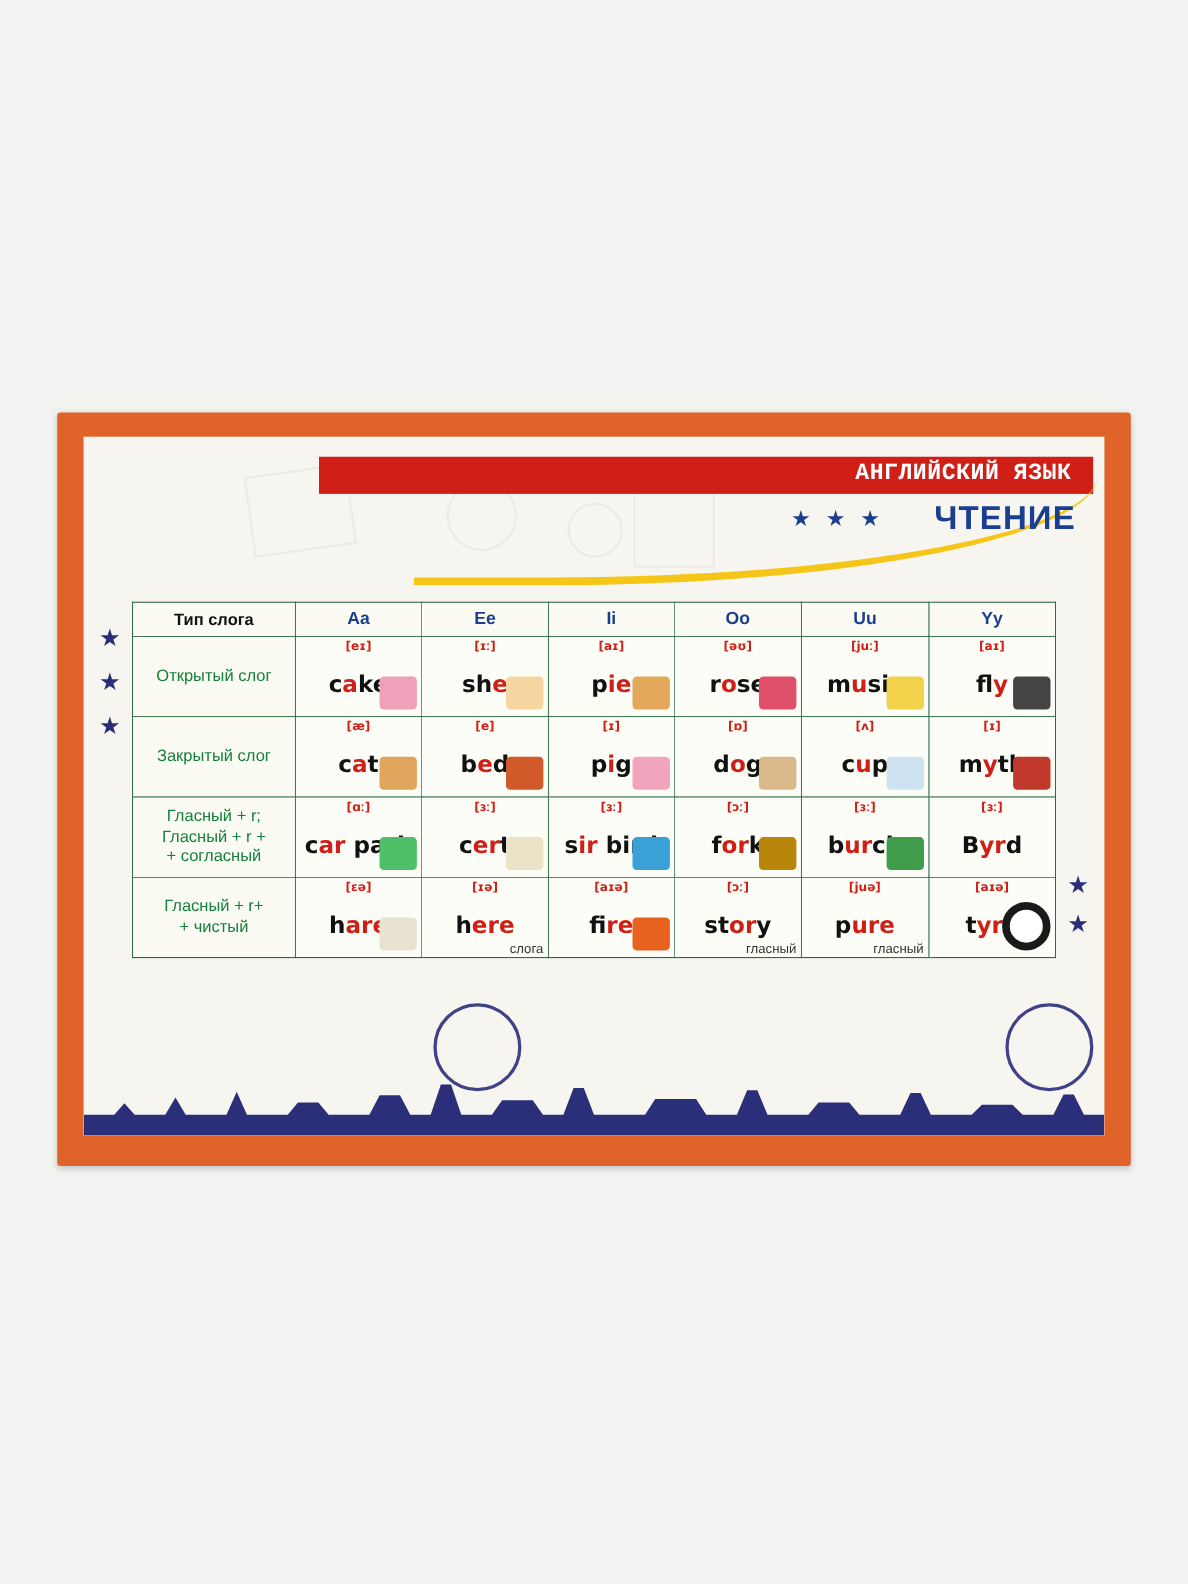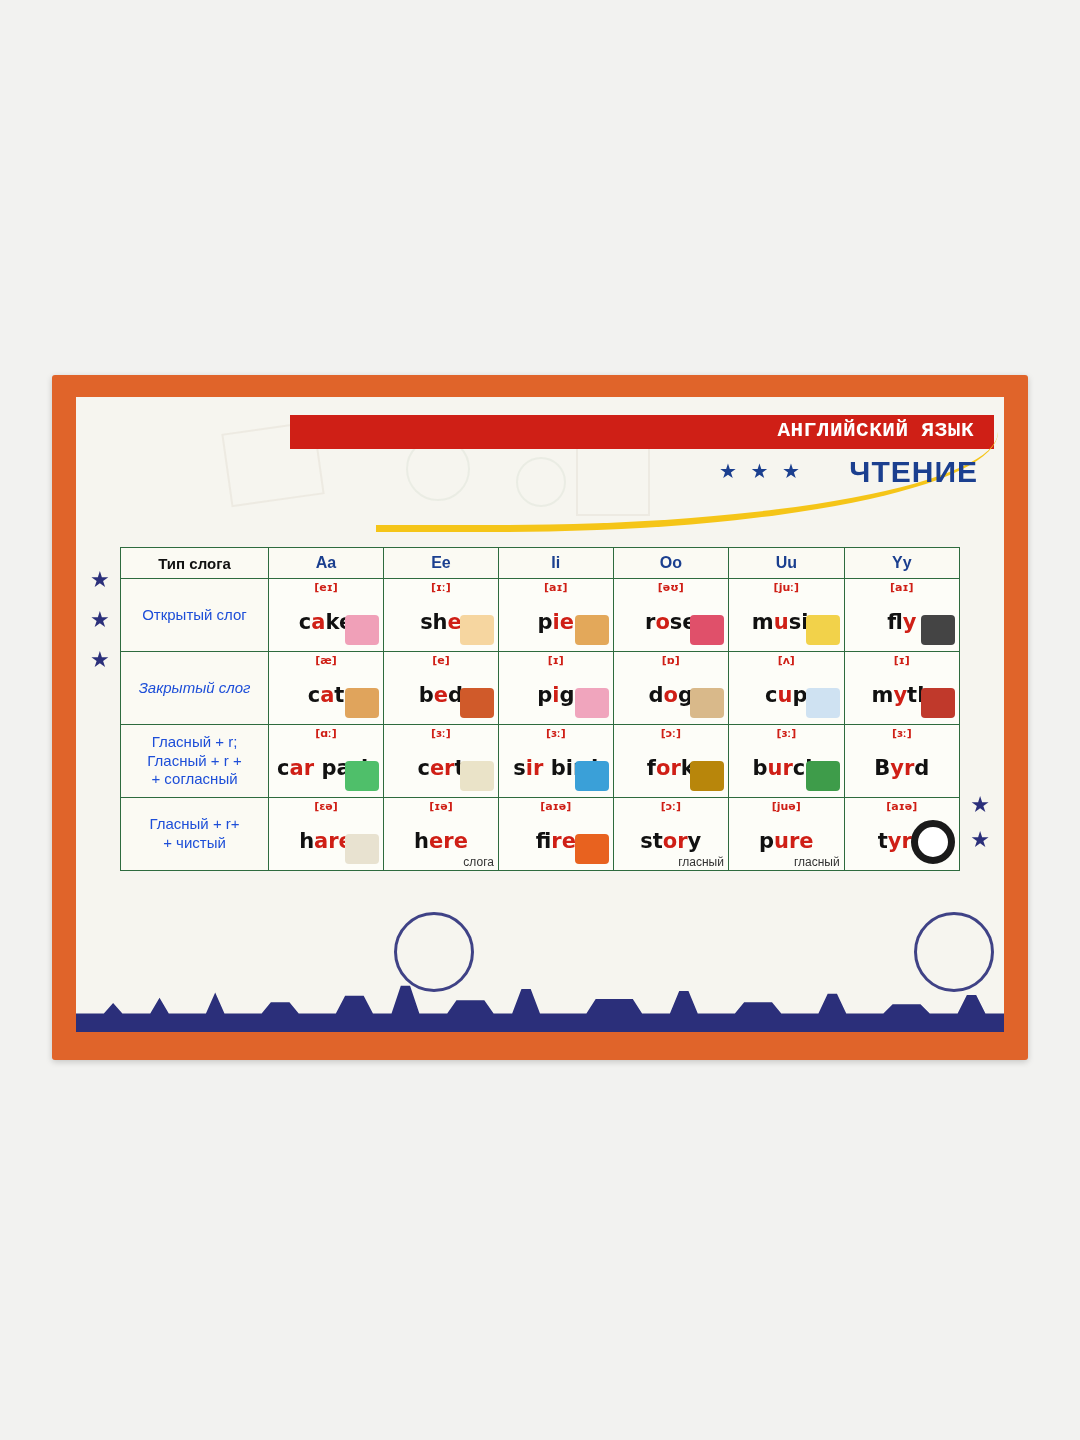--- a/index.html
+++ b/index.html
@@ -91,21 +91,21 @@
     font-size:16px;
     font-weight:bold;
     color:#1b3f8f;
     background:#fbfaf3;
     margin-left:47px;
   }
   th.first{color:#111;font-size:15px;}
   td.rowlbl{
     width:138px;
     font-size:15px;
-    color:#1d4ed8;
+    color:#15803d;
     background:#fbfaf3;
     padding:0 6px;
     line-height:1.25;
   }
   td.cell{
     height:72px;
     width:117px;
     background:#fdfdf8;
   }
   .ipa{
@@ -215,21 +215,21 @@
               <div class="word"><span>m</span><span class="hl">u</span><span>sic</span></div>
               <div class="pic" style="background: rgb(242, 210, 74);"></div>
             </td>
             <td class="cell">
               <div class="ipa">[aɪ]</div>
               <div class="word"><span>fl</span><span class="hl">y</span><span></span></div>
               <div class="pic" style="background: rgb(68, 68, 68);"></div>
             </td>
           </tr>
           <tr>
-            <td class="rowlbl" style="white-space: pre-line; font-style: italic;">Закрытый слог</td>
+            <td class="rowlbl" style="white-space: pre-line;">Закрытый слог</td>
             <td class="cell">
               <div class="ipa">[æ]</div>
               <div class="word"><span>c</span><span class="hl">a</span><span>t</span></div>
               <div class="pic" style="background: rgb(224, 164, 92);"></div>
             </td>
             <td class="cell">
               <div class="ipa">[e]</div>
               <div class="word"><span>b</span><span class="hl">e</span><span>d</span></div>
               <div class="pic" style="background: rgb(208, 90, 42);"></div>
             </td>

